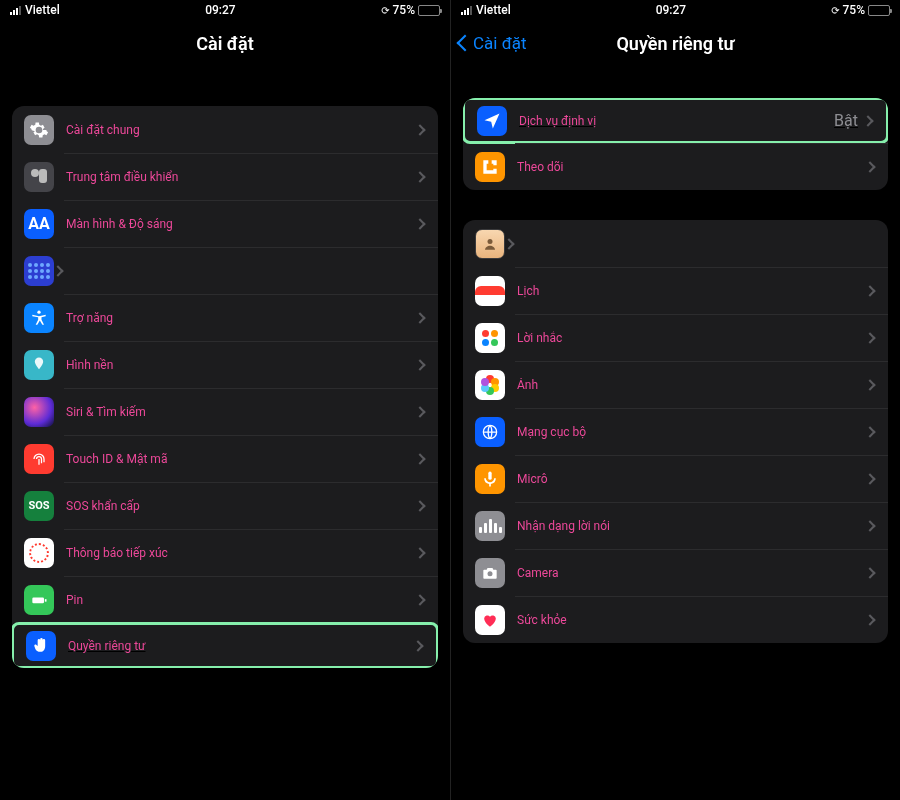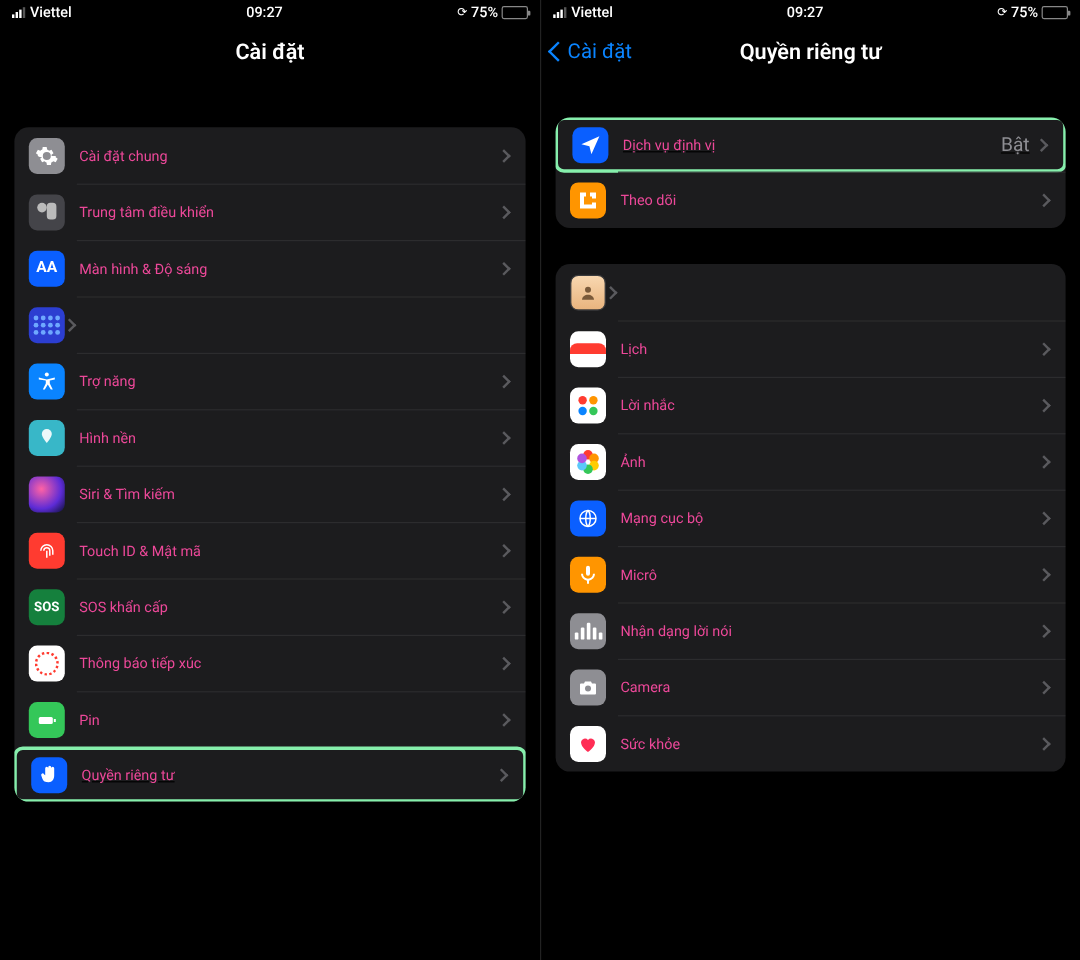--- a/index.html
+++ b/index.html
@@ -43,21 +43,21 @@
   
   .hl { border: 3px solid #86efac; border-radius: 8px; margin: -1px; text-decoration: underline; }
   .group .row.hl { border-radius: 8px; }
   .row.hl::before{display:none;}
 
   
   .icon { width: 30px; height: 30px; border-radius: 7px; display: flex; align-items: center; justify-content: center; flex-shrink: 0; color:#fff; font-size:16px;}
   .icon svg { width: 20px; height: 20px; }
   .i-gear   { background: #8e8e93; }
   .i-ctrl   { background: #444449; }
-  .i-aa     { background: #0a5fff; font-weight: 700; font-size: 13px; }
+  .i-aa     { background: #0a5fff; font-weight: 700; font-size: 16px; }
   .i-home   { background: #2c3ed1; }
   .i-access { background: #0a84ff; }
   .i-wall   { background: #38b7c8; }
   .i-siri   { background: radial-gradient(circle at 35% 35%, #ff62a5, #5d2bd6 60%, #0a1030); }
   .i-touch  { background: #ff3b30; }
   .i-sos    { background: #15803d; font-weight:700; font-size:11px;}
   .i-expo   { background: #fff; color:#ff3b30; }
   .i-bat    { background: #34c759; }
   .i-priv   { background: #0a5fff; }
   .i-loc    { background: #0a5fff; }

